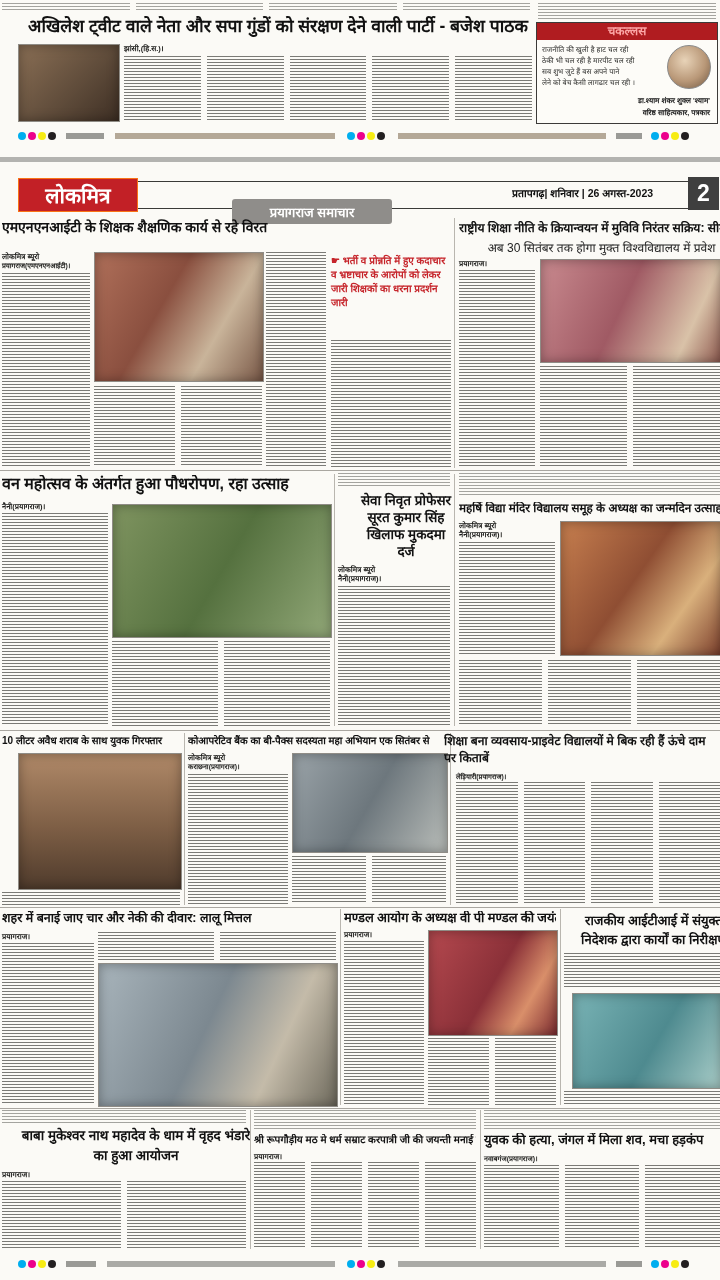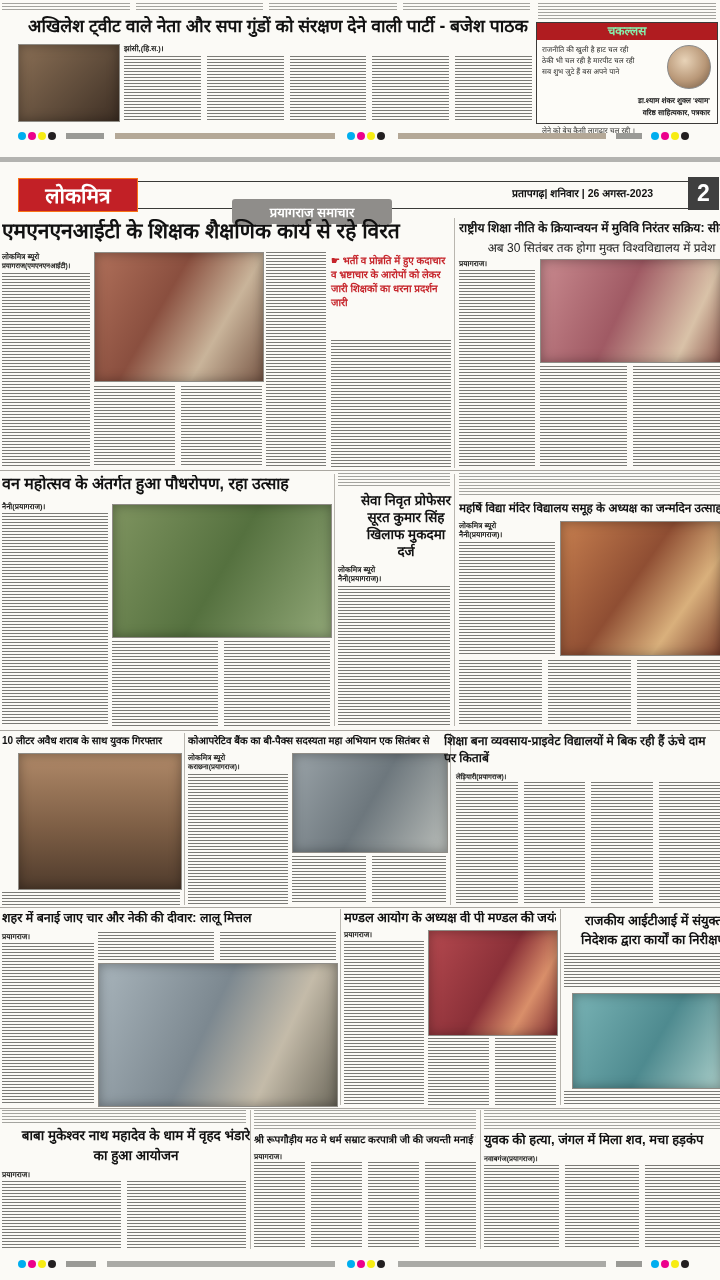--- a/index.html
+++ b/index.html
@@ -27,21 +27,21 @@
   .ph-k{background:linear-gradient(120deg,#79b3b5,#4e8a8f 55%,#a9cdc8);}
   .vrule{width:1px;background:#b9b6af;}
   .hdiv{left:0;width:720px;height:1px;background:#a9a6a0;}
   .regdot{width:8px;height:8px;border-radius:50%;display:inline-block;margin-right:2px;vertical-align:middle;}
   .regbar{height:6px;background:#b4a897;display:inline-block;vertical-align:middle;}
   .callout{color:#c6252b;font-weight:bold;font-size:10px;line-height:14px;}
   .mast-red{background:#c22026;color:#fff;display:flex;align-items:center;justify-content:center;font-weight:bold;border:1px solid #f97316;}
   .mast-gray{background:#8f8d8a;color:#fff;display:flex;align-items:center;justify-content:center;font-weight:bold;border-radius:3px;}
   .pageno{background:#3f3f3f;color:#fff;display:flex;align-items:center;justify-content:center;font-weight:bold;}
   .chk{border:1.5px solid #3c3a38;background:#fdfcf8;}
-  .chk-head{background:#b01c20;color:#86efac;font-weight:bold;text-align:center;font-size:12px;line-height:17px;}
+  .chk-head{background:#b01c20;color:#fca5a5;font-weight:bold;text-align:center;font-size:12px;line-height:17px;}
   .poem{font-size:7.3px;line-height:10.5px;color:#2a2a28;}
   .attr{font-size:7.3px;font-weight:bold;text-align:right;color:#222;}
   .circle-ph{border-radius:50%;background:radial-gradient(circle at 40% 35%,#e8d3b8,#b99878 55%,#6e5640);border:1px solid #888;}
 </style>
 </head>
 <body>
 
 <div id="page">
 
   <div class="abs cols" style="left:2px;top:3px;width:528px;height:9px;">
@@ -64,21 +64,21 @@
       <div class="gcol greek"></div>
     </div>
   </section>
 
   <section class="abs chk" style="left:536px;top:22px;width:180px;height:100px;">
     <div class="chk-head">चकल्लस</div>
     <div class="abs circle-ph" style="right:6px;top:22px;width:42px;height:42px;"></div>
     <div class="abs poem" style="left:5px;top:22px;width:122px;">राजनीति की खुली है हाट चल रही</div>
     <div class="abs poem" style="left:5px;top:33px;width:122px;">ठेकी भी चल रही है मारपीट चल रही</div>
     <div class="abs poem" style="left:5px;top:44px;width:122px;">सब शुभ जुटे हैं बस अपने पाने</div>
-    <div class="abs poem" style="left:5px;top:55px;width:122px;margin-top:48px;">लेने को बेच कैसी लागढार चल रही ।</div>
+    <div class="abs poem" style="left:5px;top:55px;width:122px;">लेने को बेच कैसी लागढार चल रही ।</div>
     <div class="abs attr" style="left:5px;top:72px;width:168px;">डा.श्याम शंकर शुक्ल 'श्याम'</div>
     <div class="abs attr" style="left:5px;top:84px;width:168px;">वरिष्ठ साहित्यकार, पत्रकार</div>
   </section>
 
   <div class="abs" style="left:0;top:126px;width:720px;height:10px;">
     <span class="regdot" style="background:#00aeef;margin-left:18px;"></span><span class="regdot" style="background:#ec008c;"></span><span class="regdot" style="background:#f7ec13;"></span><span class="regdot" style="background:#231f20;"></span>
     <span class="regbar" style="width:38px;background:#9a9a96;margin-left:4px;"></span>
     <span class="regbar" style="width:220px;margin-left:6px;"></span>
     <span class="regdot" style="background:#00aeef;margin-left:8px;"></span><span class="regdot" style="background:#ec008c;"></span><span class="regdot" style="background:#f7ec13;"></span><span class="regdot" style="background:#231f20;"></span>
     <span class="regbar" style="width:208px;margin-left:6px;"></span>
@@ -90,21 +90,21 @@
   <header>
     <div class="abs" style="left:134px;top:181px;width:554px;height:1px;background:#3a3a38;"></div>
     <div class="abs" style="left:134px;top:208px;width:554px;height:1px;background:#3a3a38;"></div>
     <div class="abs mast-red" style="left:18px;top:178px;width:118px;height:32px;font-size:21px;">लोकमित्र</div>
     <div class="abs mast-gray" style="left:232px;top:199px;width:160px;height:25px;font-size:13px;">प्रयागराज समाचार</div>
     <div class="abs hl nowrap" style="left:512px;top:187px;width:172px;font-size:10.5px;text-align:left;">प्रतापगढ़| शनिवार | 26 अगस्त-2023</div>
     <div class="abs pageno" style="left:688px;top:177px;width:31px;height:33px;font-size:23px;">2</div>
   </header>
 
   <section>
-    <div class="abs hl nowrap" style="left:2px;top:219px;width:450px;height:28px;font-size:21px;">एमएनएनआईटी के शिक्षक शैक्षणिक कार्य से रहे विरत</div>
+    <div class="abs hl nowrap" style="left:2px;top:219px;width:450px;height:28px;font-size:14px;">एमएनएनआईटी के शिक्षक शैक्षणिक कार्य से रहे विरत</div>
     <div class="abs by" style="left:2px;top:252px;width:88px;">लोकमित्र ब्यूरो</div>
     <div class="abs by" style="left:2px;top:261px;width:88px;font-size:6.8px;">प्रयागराज(एमएनएनआईटी)।</div>
     <div class="abs greek" style="left:2px;top:273px;width:88px;height:194px;"></div>
     <div class="abs ph ph-b" style="left:94px;top:252px;width:168px;height:128px;"></div>
     <div class="abs cols" style="left:94px;top:386px;width:168px;height:81px;">
       <div class="gcol greek"></div>
       <div class="gcol greek"></div>
     </div>
     <div class="abs greek" style="left:266px;top:252px;width:60px;height:215px;"></div>
     <div class="abs callout" style="left:331px;top:254px;width:120px;height:78px;">

